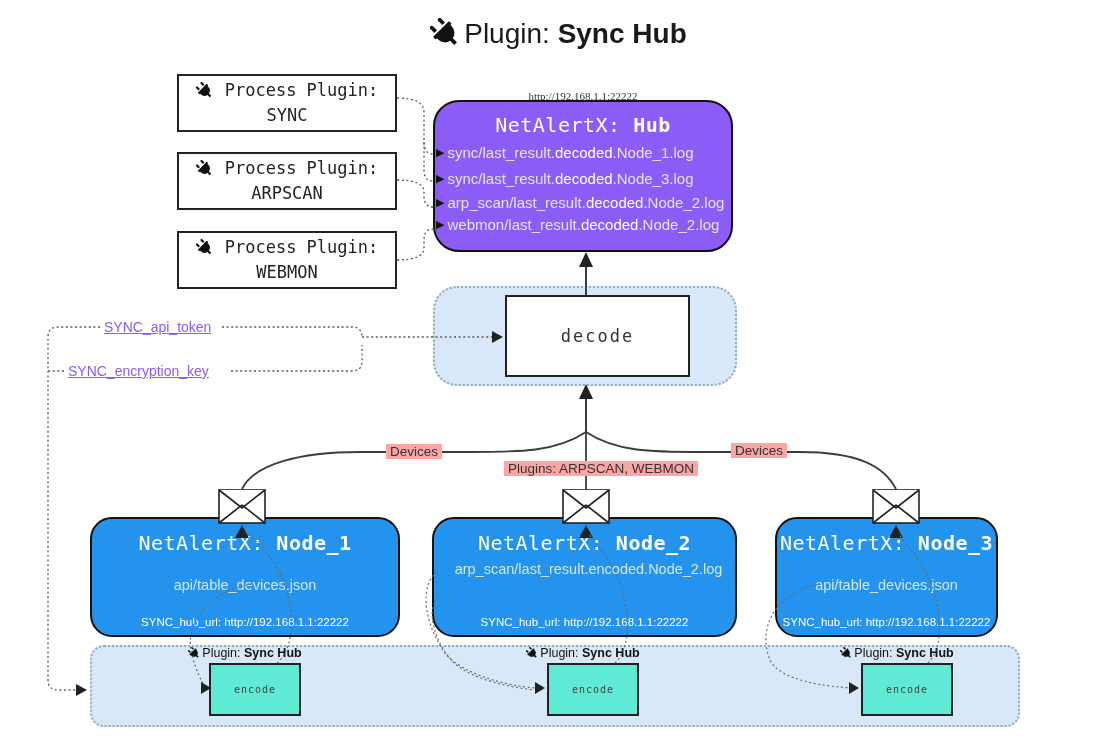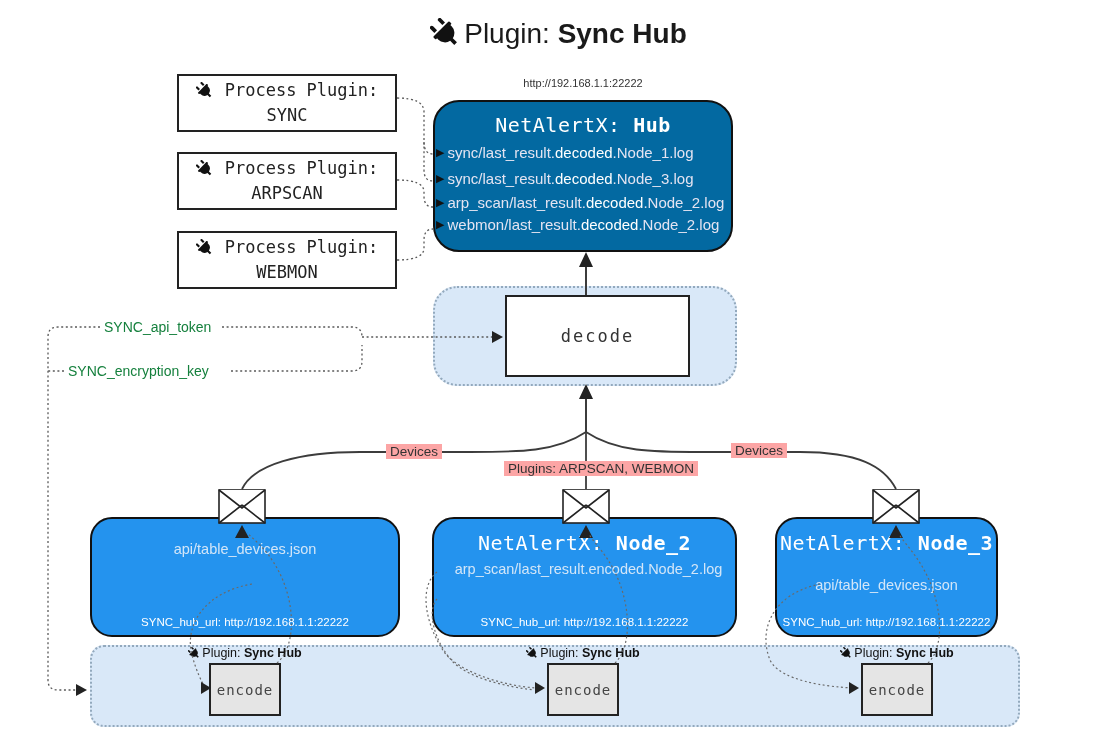--- a/index.html
+++ b/index.html
@@ -15,41 +15,41 @@
   .page-title b { font-weight:700; }
 
   
   .proc-box { left:177px; width:220px; height:58px; background:#fff; border:2px solid #222;
               display:flex; flex-direction:column; justify-content:center; align-items:center;
               font-size:17px; color:#222; line-height:1.45; }
   .proc-box .l1 { display:flex; align-items:center; gap:12px; }
   .proc-box .plug { width:17px; height:17px; }
 
   
-  .hub-url { top:77px; left:433px; width:300px; text-align:center; font-size:11px; color:#333; }
-  .hub { top:100px; left:433px; width:300px; height:152px; background:#0369a1; border:2px solid #111;
+  .hub-url { top:90px; left:433px; width:300px; text-align:center; font-size:11px; color:#333;font-family:Liberation Serif, serif; }
+  .hub { top:100px; left:433px; width:300px; height:152px; background:#8b5cf6; border:2px solid #111;
          border-radius:26px; color:#fff; overflow:hidden; }
   .hub-title { margin-top:11px; text-align:center; font-size:20px; letter-spacing:.5px; }
   .hub-title b { font-weight:700; }
   .hub-logs { margin-top:3px; }
   .hub-log { display:flex; align-items:center; font-size:15px; color:#e4e4f2; height:22px; padding-left:1px; }
   .hub-log .tri { color:#111; font-size:11px; margin-right:3px; line-height:1; }
   .hub-log b { font-weight:400; color:#fff; }
   .hub-log.g1 { margin-top:4px; } .hub-log.g2 { margin-top:4px; }
   .hub-log.g3 { margin-top:2px; } .hub-log.g4 { margin-top:0px; }
 
   
   .decode-panel { top:286px; left:433px; width:304px; height:100px; background:#d9e8f8;
                   border:2px dotted #93a9bd; border-radius:24px; }
   .decode-box { top:295px; left:505px; width:185px; height:82px; background:#fff; border:2px solid #222;
                 display:flex; align-items:center; justify-content:center; font-size:17px; color:#333;
                 letter-spacing:2px; }
 
   
-  .setting { font-size:14px; color:#15803d; background:#fff; padding:0 3px; }
+  .setting { font-size:14px; color:#8b5cf6; background:#fff; padding:0 3px;text-decoration:underline; }
   .tok { top:319px; left:101px; }
   .key { top:363px; left:65px; }
 
   
   .edge-label { font-size:13.5px; color:#333; background:#fca5a5; padding:0 4px; }
   .dev-l { top:444px; left:386px; }
   .mid-l { top:461px; left:504px; }
   .dev-r { top:443px; left:731px; }
 
   
@@ -66,23 +66,23 @@
   .node-2 .node-file.f2 { margin-top:7px; }
   .node-url { position:absolute; bottom:7px; left:0; width:100%; text-align:center;
               font-size:11.5px; color:#fff; }
 
   
   .encode-band { top:645px; left:90px; width:930px; height:82px; background:#d9e8f8;
                  border:2px dotted #93a9bd; border-radius:14px; }
   .enc-label { top:646px; width:200px; text-align:center; font-size:12.5px; color:#111; }
   .enc-label .plug { width:12px; height:12px; vertical-align:-2px; margin-right:2px; }
   .enc-label b { font-weight:700; }
-  .enc-box { top:663px; width:72px; height:53px; background:#e5e5e5; border:2px solid #222;
+  .enc-box { top:663px; width:92px; height:53px; background:#5eead4; border:2px solid #222;
              display:flex; align-items:center; justify-content:center;
-             font-size:14px; color:#444; letter-spacing:1px; }
+             font-size:10px; color:#444; letter-spacing:1px; }
   .enc1 { left:209px; } .enc2 { left:547px; } .enc3 { left:861px; }
   .encl1 { left:145px; } .encl2 { left:483px; } .encl3 { left:797px; }
 
   
   #overlay { position:absolute; top:0; left:0; width:1117px; height:754px; pointer-events:none; }
   .solid { fill:none; stroke:#3c3c3c; stroke-width:1.8; }
   .dot   { fill:none; stroke:#5a5a5a; stroke-width:1.3; stroke-dasharray:2 2.6; }
   .dotc  { fill:none; stroke:#6a6a6a; stroke-width:1.2; stroke-dasharray:2 2.6; }
   .ah    { fill:#222; stroke:none; }
   .env   { fill:#fff; stroke:#222; stroke-width:1.6; }
@@ -168,20 +168,21 @@
     </div>
   </div>
 
   <div class="abs decode-panel"></div>
   <div class="abs decode-box mono">decode</div>
 
   <div class="abs setting tok">SYNC_api_token</div>
   <div class="abs setting key">SYNC_encryption_key</div>
 
   <div class="abs node node-1">
+    <div class="node-title mono"><span>NetAlertX: </span><b>Node_1</b></div>
     <div class="node-file">api/table_devices.json</div>
     <div class="node-url">SYNC_hub_url: http://192.168.1.1:22222</div>
   </div>
   <div class="abs node node-2">
     <div class="node-title mono"><span>NetAlertX: </span><b>Node_2</b></div>
     <div class="node-file f1">arp_scan/last_result.encoded.Node_2.log</div>
     <div class="node-url">SYNC_hub_url: http://192.168.1.1:22222</div>
   </div>
   <div class="abs node node-3">
     <div class="node-title mono"><span>NetAlertX: </span><b>Node_3</b></div>

